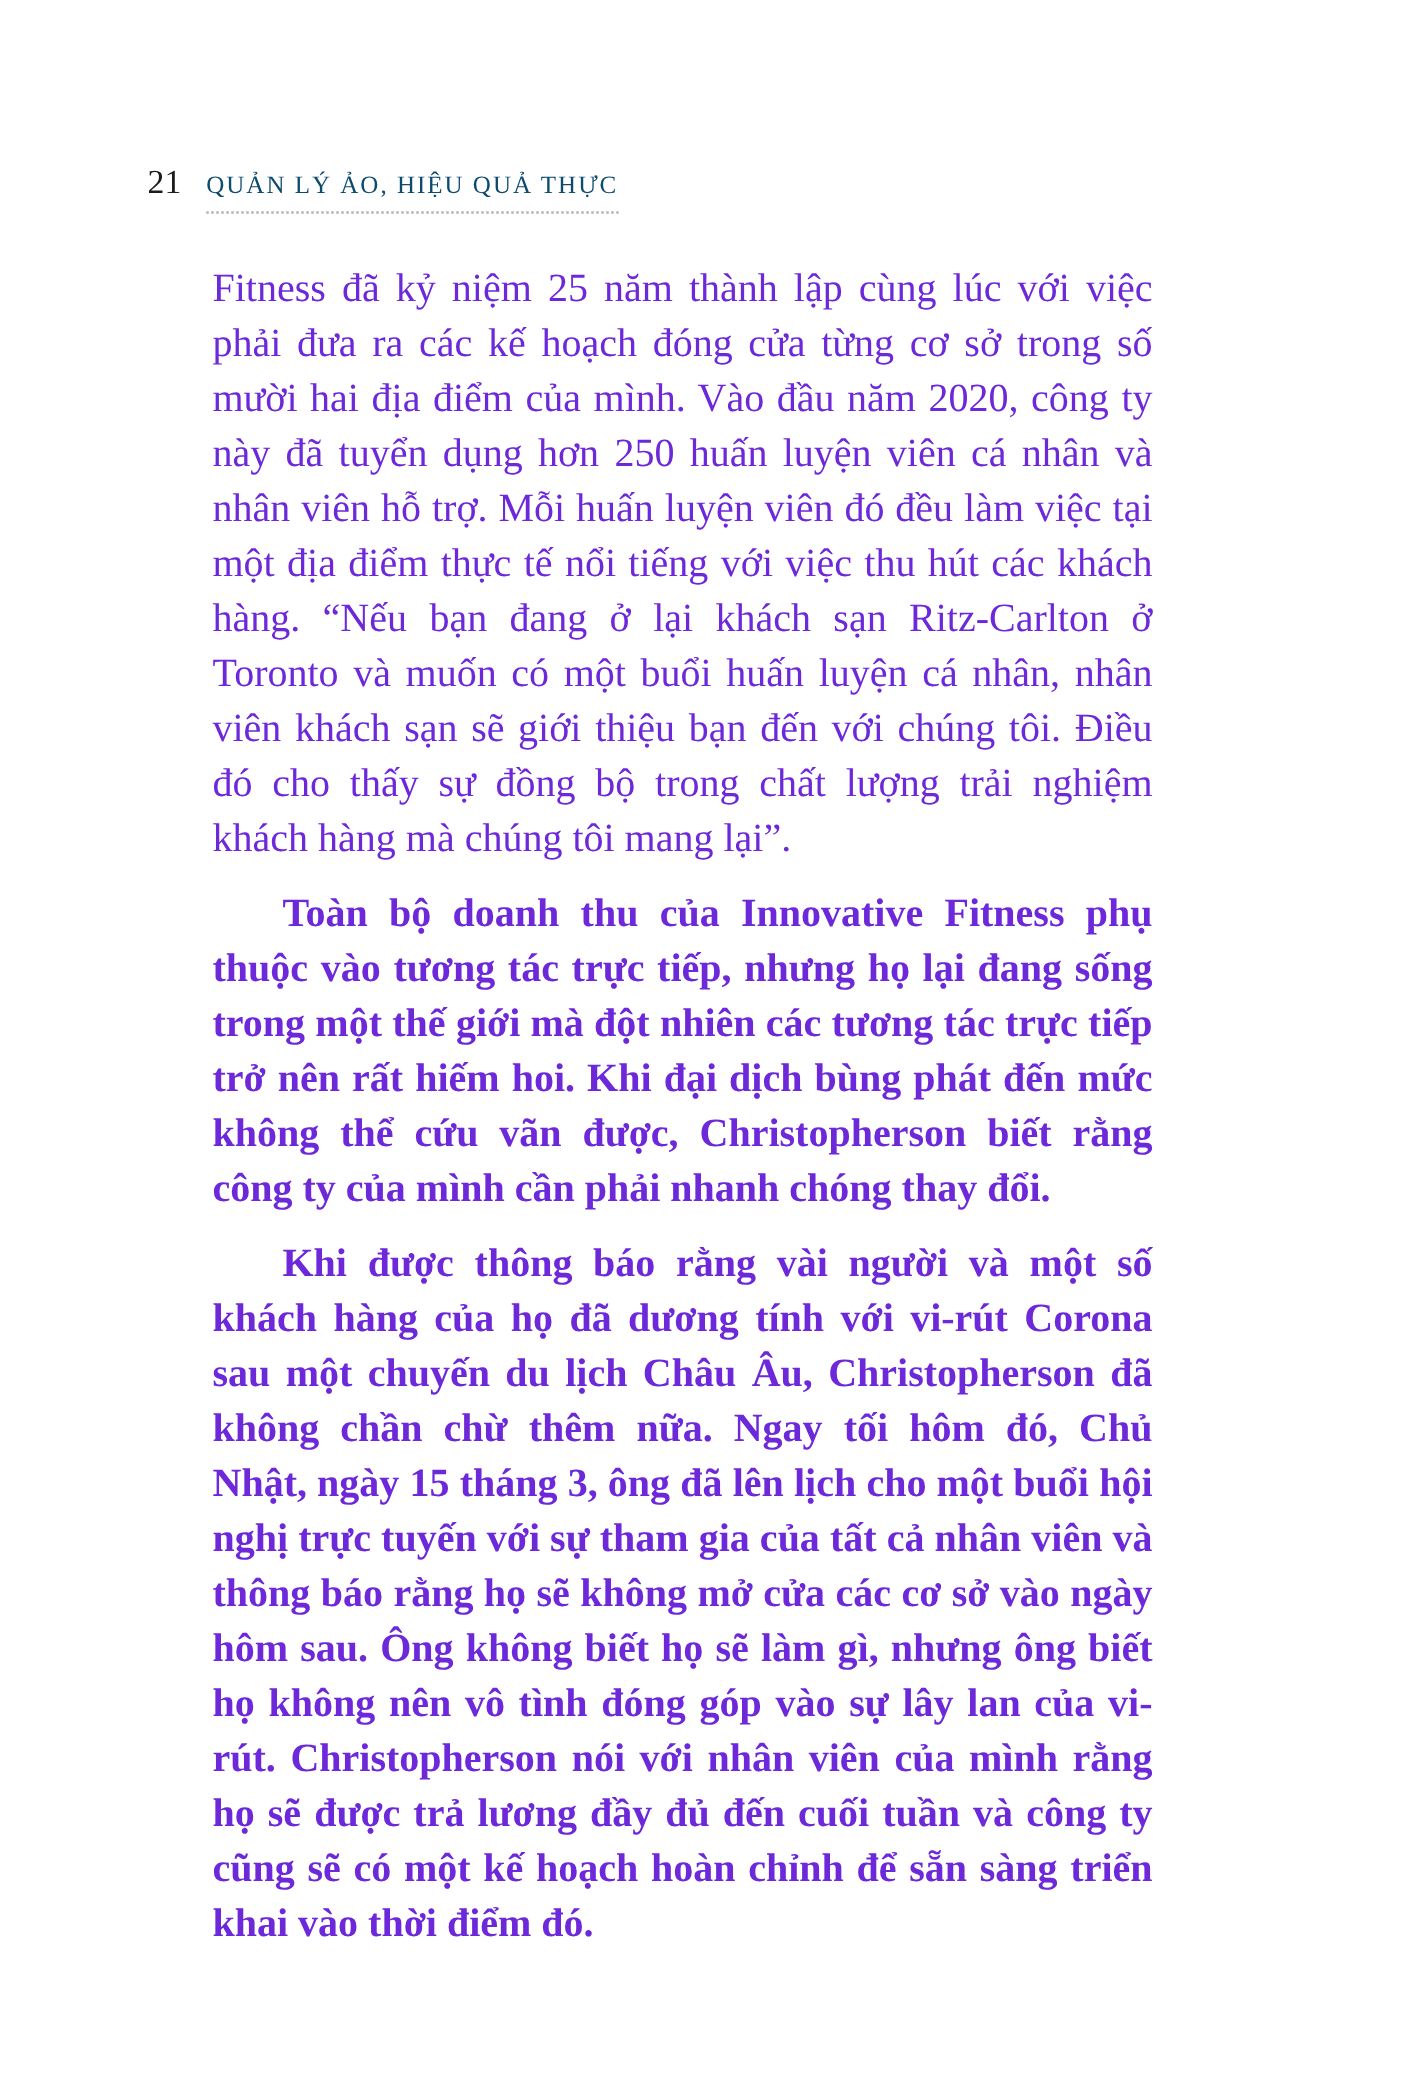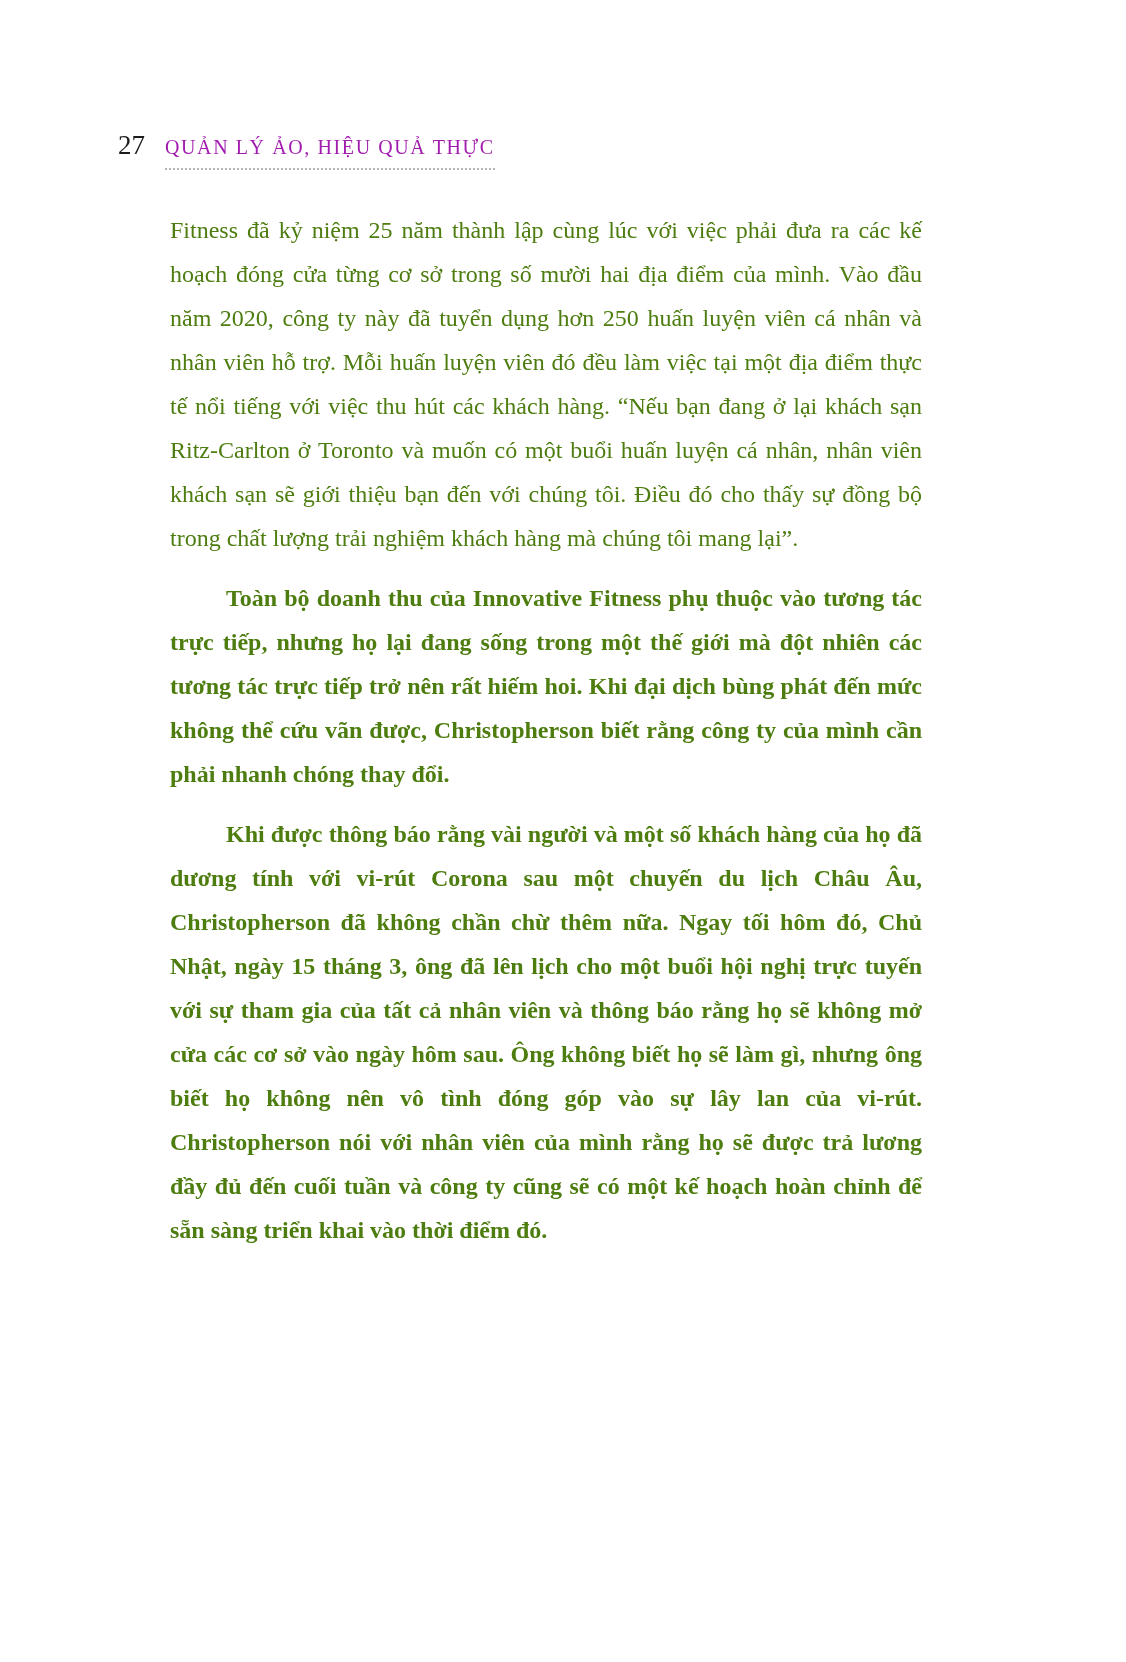--- a/index.html
+++ b/index.html
@@ -24,50 +24,50 @@
     align-items: baseline;
     gap: 20px;
   }
   .page-number {
     font-size: 27px;
     color: #1c1c1c;
   }
   .running-title {
     font-size: 20px;
     letter-spacing: 1.6px;
-    color: #a21caf;
+    color: #0c4a6e;
     text-transform: uppercase;
     border-bottom: 2px dotted #b5b5b5;
     padding-bottom: 9px;
   }
   .body-text {
     position: absolute;
     top: 208px;
     left: 170px;
     width: 752px;
   }
   .body-text p {
     margin: 0 0 16px 0;
-    font-size: 24px;
+    font-size: 32px;
     line-height: 44px;
     text-align: justify;
-    color: #4d7c0f;
+    color: #6d28d9;
   }
   .body-text p.indent {
     text-indent: 56px;
     font-weight: bold;
   }
 </style>
 </head>
 <body>
 
 <div class="page">
 
   <div class="page-header">
-    <span class="page-number">27</span>
+    <span class="page-number">21</span>
     <span class="running-title">QUẢN LÝ ẢO, HIỆU QUẢ THỰC</span>
   </div>
 
   <div class="body-text">
     <p>Fitness đã kỷ niệm 25 năm thành lập cùng lúc với việc phải đưa ra các kế hoạch đóng cửa từng cơ sở trong số mười hai địa điểm của mình. Vào đầu năm 2020, công ty này đã tuyển dụng hơn 250 huấn luyện viên cá nhân và nhân viên hỗ trợ. Mỗi huấn luyện viên đó đều làm việc tại một địa điểm thực tế nổi tiếng với việc thu hút các khách hàng. “Nếu bạn đang ở lại khách sạn Ritz-Carlton ở Toronto và muốn có một buổi huấn luyện cá nhân, nhân viên khách sạn sẽ giới thiệu bạn đến với chúng tôi. Điều đó cho thấy sự đồng bộ trong chất lượng trải nghiệm khách hàng mà chúng tôi mang lại”.</p>
     <p class="indent">Toàn bộ doanh thu của Innovative Fitness phụ thuộc vào tương tác trực tiếp, nhưng họ lại đang sống trong một thế giới mà đột nhiên các tương tác trực tiếp trở nên rất hiếm hoi. Khi đại dịch bùng phát đến mức không thể cứu vãn được, Christopherson biết rằng công ty của mình cần phải nhanh chóng thay đổi.</p>
     <p class="indent">Khi được thông báo rằng vài người và một số khách hàng của họ đã dương tính với vi-rút Corona sau một chuyến du lịch Châu Âu, Christopherson đã không chần chừ thêm nữa. Ngay tối hôm đó, Chủ Nhật, ngày 15 tháng 3, ông đã lên lịch cho một buổi hội nghị trực tuyến với sự tham gia của tất cả nhân viên và thông báo rằng họ sẽ không mở cửa các cơ sở vào ngày hôm sau. Ông không biết họ sẽ làm gì, nhưng ông biết họ không nên vô tình đóng góp vào sự lây lan của vi-rút. Christopherson nói với nhân viên của mình rằng họ sẽ được trả lương đầy đủ đến cuối tuần và công ty cũng sẽ có một kế hoạch hoàn chỉnh để sẵn sàng triển khai vào thời điểm đó.</p>
   </div>
 
 </div>

